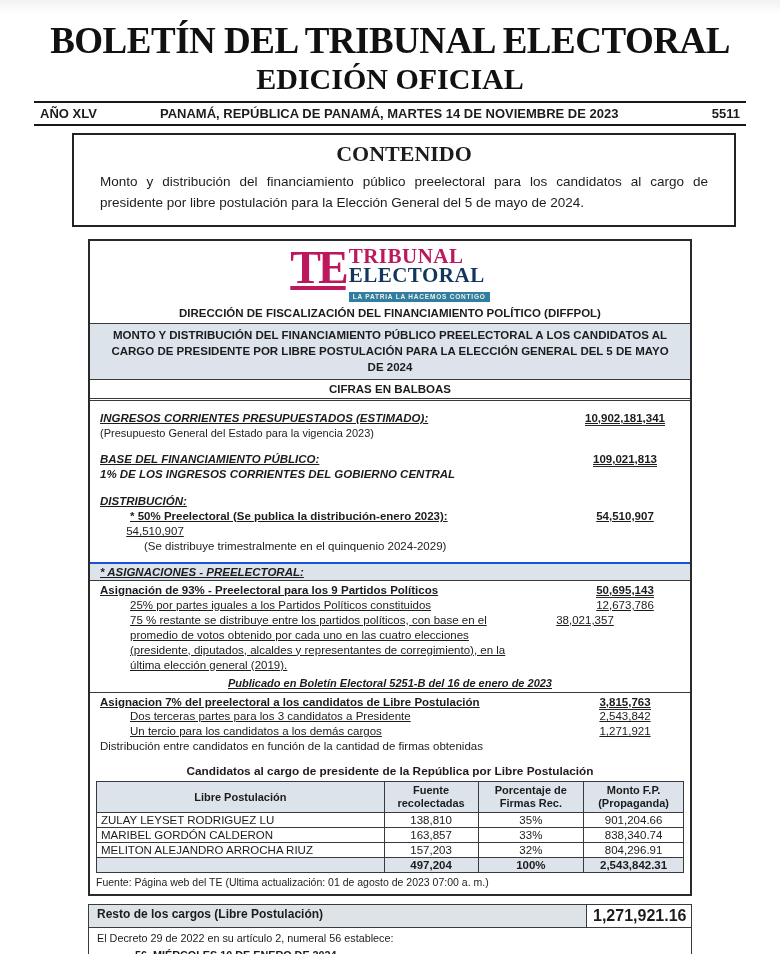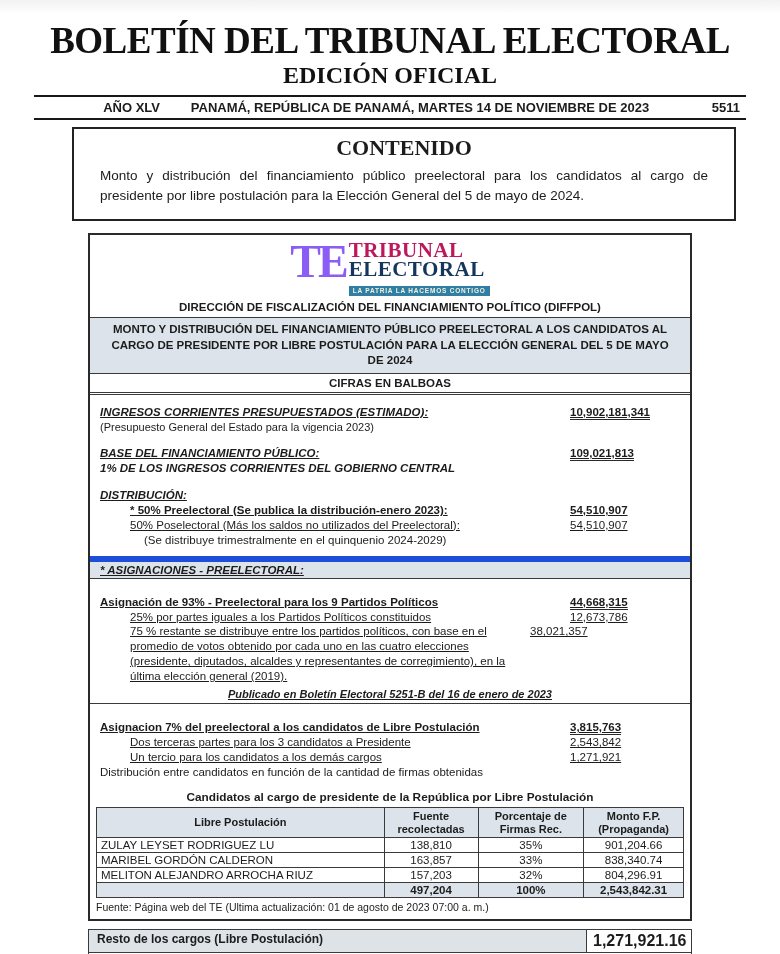--- a/index.html
+++ b/index.html
@@ -4,25 +4,25 @@
 <style>
   * { margin:0; padding:0; box-sizing:border-box; }
   html,body { background:#ffffff; }
   body { font-family:"Liberation Sans", sans-serif; color:#1c1c1c; }
   .page { width:780px; min-height:954px; margin:0 auto; background:#fff; position:relative;
           background:linear-gradient(180deg,#f2f2f2 0px,#ffffff 14px); overflow:hidden; }
 
   
   .masthead { text-align:center; padding-top:22px;border-radius:30px; }
   .masthead h1 { font-family:"Liberation Serif", serif; font-weight:bold; font-size:37px; letter-spacing:-0.5px; color:#111; line-height:1.05; }
-  .masthead h2 { font-family:"Liberation Serif", serif; font-weight:bold; font-size:24px; color:#111; line-height:1.05; margin-top:2px; }
+  .masthead h2 { font-family:"Liberation Serif", serif; font-weight:bold; font-size:30px; color:#111; line-height:1.05; margin-top:2px; }
   .dateline { margin:7px 34px 0 34px; border-top:2px solid #181818; border-bottom:2px solid #181818;
               display:flex; align-items:center; padding:3px 6px; font-weight:bold; font-size:13px; }
-  .dateline .dl-left { width:120px; text-align:right; }
-  .dateline .dl-center { flex:1; text-align:center; }
+  .dateline .dl-left { width:120px; text-align:left; }
+  .dateline .dl-center { flex:1; text-align:left; }
   .dateline .dl-right { width:60px; text-align:right; }
 
   
   .contenido { margin:7px 44px 0 72px; border:2px solid #222; padding:6px 18px 12px 18px; }
   .contenido .c-title { text-align:center; font-family:"Liberation Serif", serif; font-weight:bold; font-size:22px; margin-bottom:5px; }
   .contenido .c-body { font-size:13.5px; line-height:1.5; text-align:justify; padding:0 8px; }
 
   
   .docbox { margin:12px 88px 0 88px; border:2px solid #2a2a2a; background:#fff; }
 
@@ -31,35 +31,35 @@
   .te-right { margin-left:3px; }
   .te-right .te-l1, .te-right .te-l2 { font-family:"Liberation Serif", serif; font-weight:bold; font-size:21px; line-height:0.92; letter-spacing:0.5px; }
   .te-tag { font-size:6.5px; letter-spacing:0.8px; padding:1.5px 4px; font-weight:bold; margin-top:1px; display:inline-block; }
 
   .direccion { text-align:center; font-weight:bold; font-size:11.5px; padding:2px 10px 4px 10px; }
   .monto-block { border-top:1px solid #3a3a3a; border-bottom:1px solid #3a3a3a; padding:4px 14px;
                  text-align:center; font-weight:bold; font-size:11.5px; line-height:1.35; }
   .cifras-row { border-bottom:3px double #3a3a3a; text-align:center; font-weight:bold; font-size:11.5px; padding:3px 18px; }
 
   .section { padding:0 10px; }
-  .mt6 { margin-top:16px; } .mt10 { margin-top:10px; } .mt12 { margin-top:12px; }
+  .mt6 { margin-top:2px; } .mt10 { margin-top:10px; } .mt12 { margin-top:12px; }
   .row { display:flex; align-items:flex-start;text-decoration:underline; }
   .row .lbl { flex:1; }
-  .row .val { width:110px; text-align:left; white-space:nowrap; }
+  .row .val { width:110px; text-align:center; white-space:nowrap; }
   .bi { font-weight:bold; font-style:italic; }
   .b  { font-weight:bold; }
   .fs11 { font-size:11.5px; line-height:1.3; }
   .fs10 { font-size:11px; line-height:1.3; }
   .uline { text-decoration:underline; }
   .val-rule { border-bottom:1.5px solid #2a2a2a; padding-bottom:1px; font-weight:bold; }
   .ind1 { padding-left:30px; }
   .ind2 { padding-left:44px; }
   .wrapped { max-width:430px; }
 
-  .asig-bar { border-top:6px solid #1d4ed8; border-bottom:1px solid #3a3a3a; padding:2px 10px; margin-top:8px;
+  .asig-bar { border-top:2px solid #1d4ed8; border-bottom:1px solid #3a3a3a; padding:2px 10px; margin-top:8px;
               font-weight:bold; font-style:italic; font-size:11.5px; }
   .pub-note { text-align:center; font-weight:bold; font-style:italic; font-size:11px; padding:4px 0 3px 0;
               border-bottom:1px solid #3a3a3a; }
 
   .cand-title { text-align:center; font-weight:bold; font-size:11.8px; margin-top:10px; }
 
   table.cand { width:calc(100% - 12px); margin:3px 6px 0 6px; border-collapse:collapse; font-size:11.5px; }
   table.cand th, table.cand td { border:1px solid #3a3a3a; padding:1px 4px; }
   table.cand th { font-weight:bold; text-align:center; font-size:11px; line-height:1.15; padding:2px 4px; }
   table.cand td.name { text-align:left; }
@@ -91,21 +91,21 @@
   </div>
 
   <div class="contenido">
     <div class="c-title">CONTENIDO</div>
     <div class="c-body">Monto y distribución del financiamiento público preelectoral para los candidatos al cargo de presidente por libre postulación para la Elección General del 5 de mayo de 2024.</div>
   </div>
 
   <div class="docbox">
 
     <div class="te-logo">
-      <span class="te-letters" style="color:#8b5cf6;">TE</span>
+      <span class="te-letters" style="color:#be185d;text-decoration:underline;">TE</span>
       <span class="te-right">
         <div class="te-l1" style="color:#be185d;">TRIBUNAL</div>
         <div class="te-l2" style="color:#14365c;">ELECTORAL</div>
         <div class="te-tag" style="background:#2e7fa3; color:#f5f0dc;">LA PATRIA LA HACEMOS CONTIGO</div>
       </span>
     </div>
 
     <div class="direccion">DIRECCIÓN DE FISCALIZACIÓN DEL FINANCIAMIENTO POLÍTICO (DIFFPOL)</div>
 
     <div class="monto-block" style="background:#dce3eb;">MONTO Y DISTRIBUCIÓN DEL FINANCIAMIENTO PÚBLICO PREELECTORAL A LOS CANDIDATOS AL CARGO DE PRESIDENTE POR LIBRE POSTULACIÓN PARA LA ELECCIÓN GENERAL DEL 5 DE MAYO DE 2024</div>
@@ -128,34 +128,33 @@
       <div class="fs11 bi">1% DE LOS INGRESOS CORRIENTES DEL GOBIERNO CENTRAL</div>
     </div>
 
     <div class="section mt12">
       <div class="fs11 bi uline">DISTRIBUCIÓN:</div>
       <div class="row fs11">
         <span class="lbl b ind1">* 50% Preelectoral (Se publica la distribución-enero 2023):</span>
         <span class="val b">54,510,907</span>
       </div>
       <div class="row fs11">
-        <span class="lbl ind1">50% Poselectoral (Más los saldos no utilizados del Preelectoral):</span>
         <span class="val">54,510,907</span>
       </div>
       <div class="fs11 ind2">(Se distribuye trimestralmente en el quinquenio 2024-2029)</div>
     </div>
 
     <div class="asig-bar" style="background:#dce3eb;">
       <span class="uline">* ASIGNACIONES - PREELECTORAL:</span>
     </div>
 
     <div class="section mt6">
       <div class="row fs11">
         <span class="lbl b">Asignación de 93% - Preelectoral para los 9 Partidos Políticos</span>
-        <span class="val"><span class="val-rule">44,668,315</span></span>
+        <span class="val"><span class="val-rule">50,695,143</span></span>
       </div>
       <div class="row fs11">
         <span class="lbl ind1">25% por partes iguales a los Partidos Políticos constituidos</span>
         <span class="val">12,673,786</span>
       </div>
       <div class="row fs11">
         <span class="lbl ind1 wrapped">75 % restante se distribuye entre los partidos políticos, con base en el promedio de votos obtenido por cada uno en las cuatro elecciones (presidente, diputados, alcaldes y representantes de corregimiento), en la última elección general (2019).</span>
         <span class="val">38,021,357</span>
       </div>
     </div>

